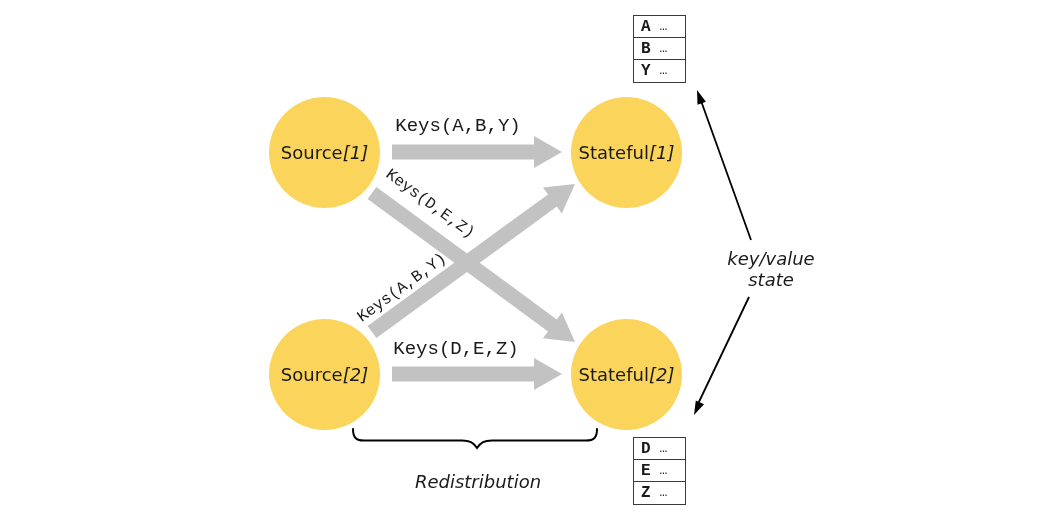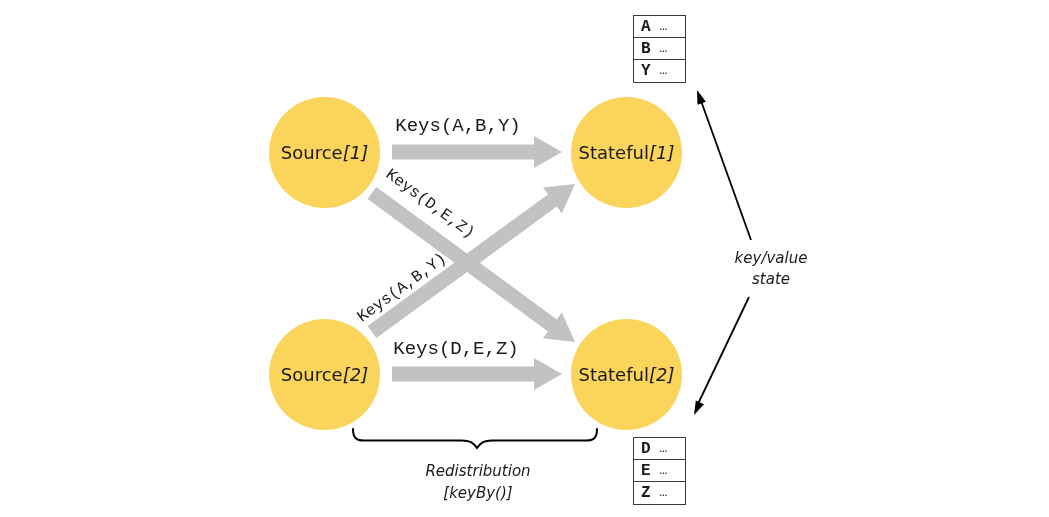--- a/index.html
+++ b/index.html
@@ -91,21 +91,21 @@
     font-size: 13px;
     margin-left: 9px;
     letter-spacing: -1px;
   }
 
   .annotation {
     position: absolute;
     transform: translate(-50%, -50%);
     text-align: center;
     font-style: italic;
-    font-size: 15px;
+    font-size: 18px;
     line-height: 21px;
     color: var(--text, #1a1a1a);
     white-space: nowrap;
   }
   .annotation-kv { left: 771px; top: 269px; }
   .annotation-redistribution { left: 478px; top: 482px; line-height: 22px; }
 </style>
 </head>
 <body>
 
@@ -181,16 +181,15 @@
       <span class="state-val">…</span>
     </div>
   </div>
 
   <div class="annotation annotation-kv">
     <div>key/value</div>
     <div>state</div>
   </div>
   <div class="annotation annotation-redistribution">
     <div>Redistribution</div>
-    <div>[keyBy()]</div>
   </div>
 
 </div>
 
 </body></html>

